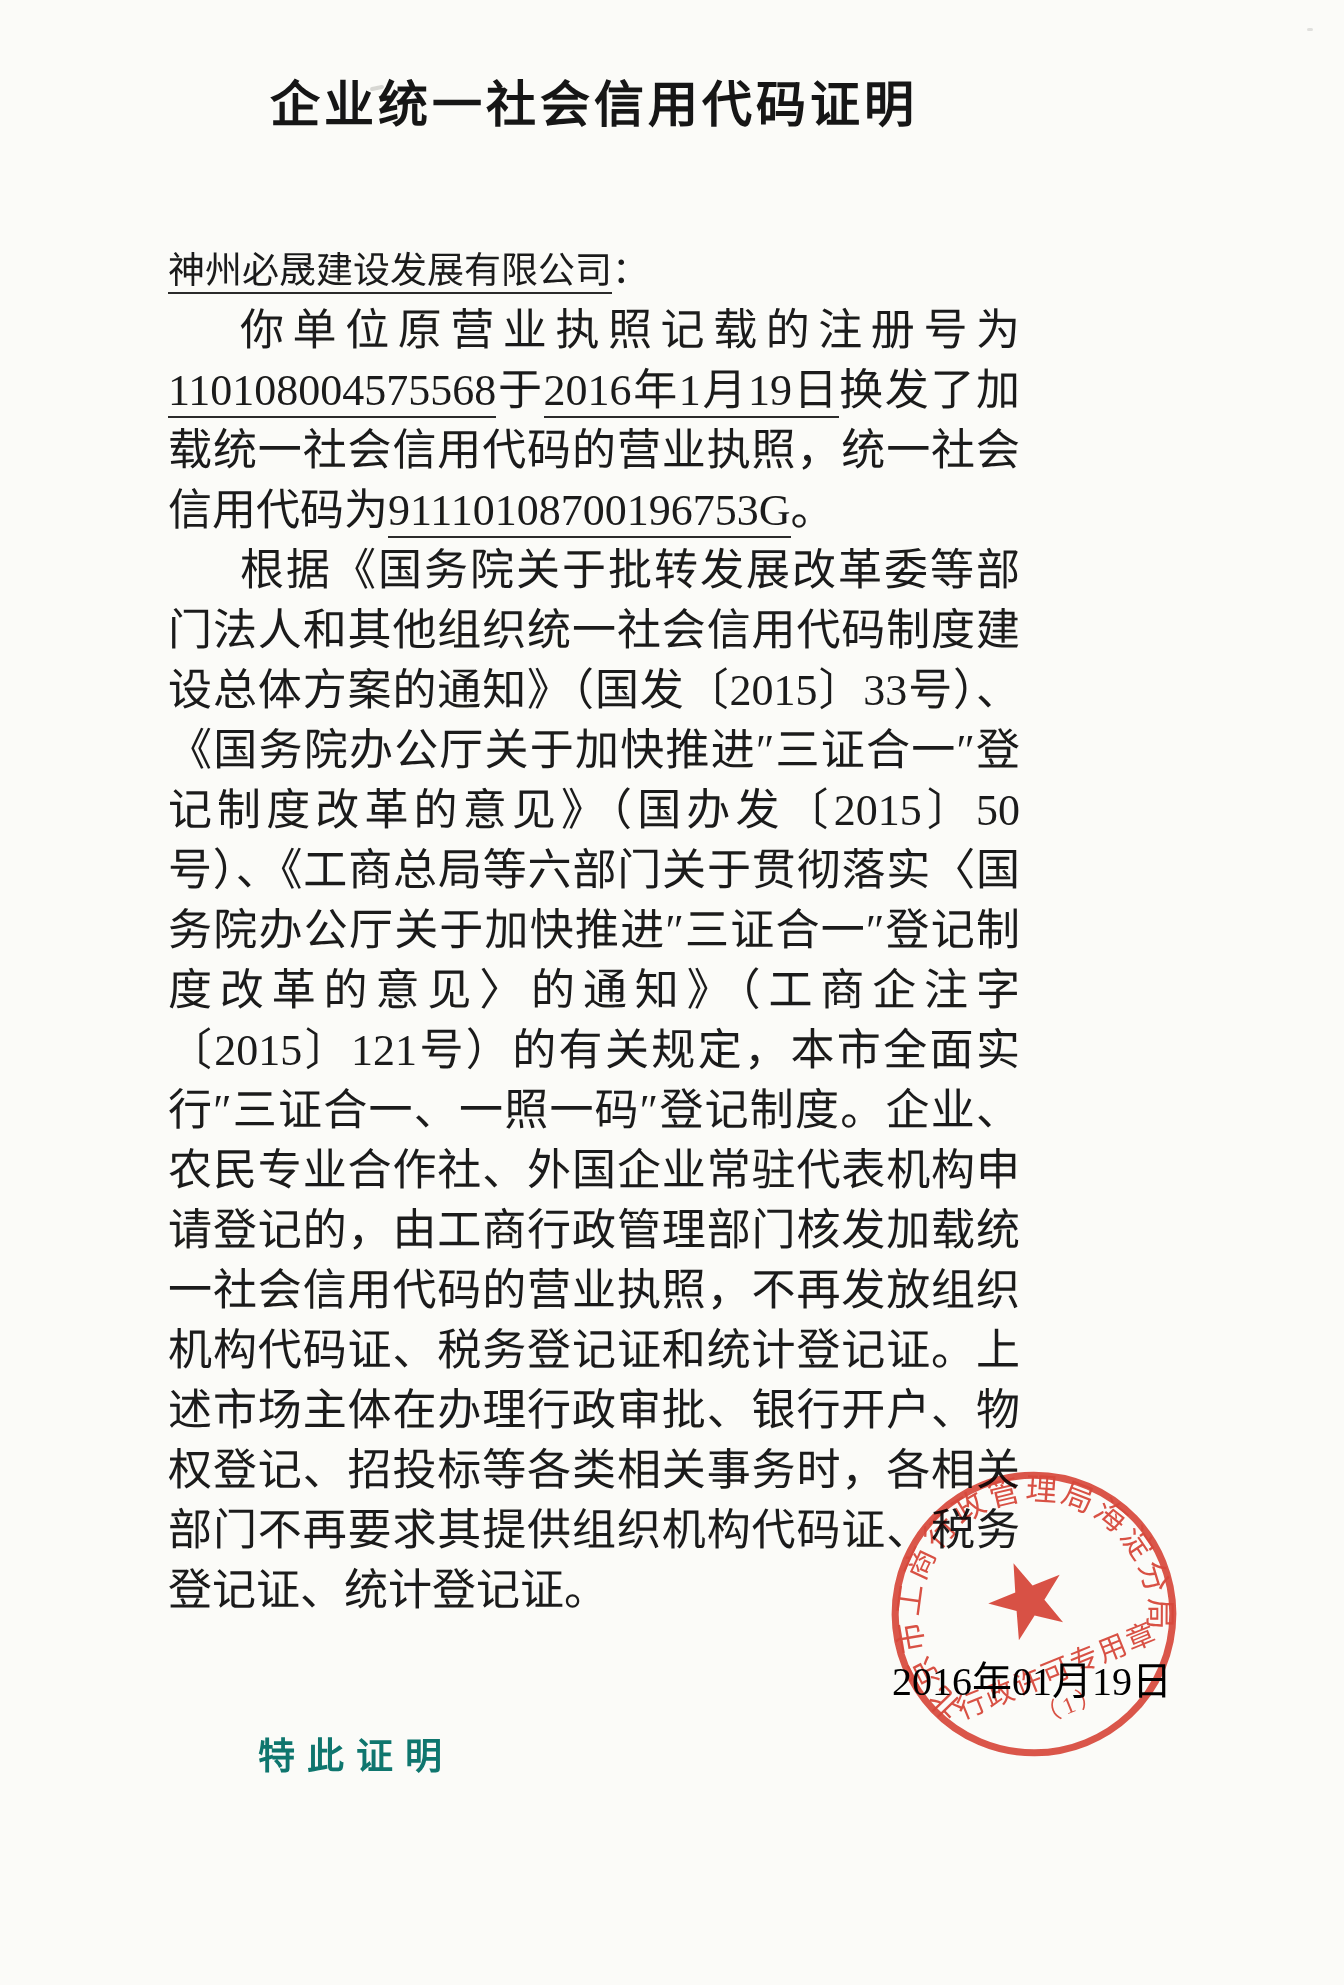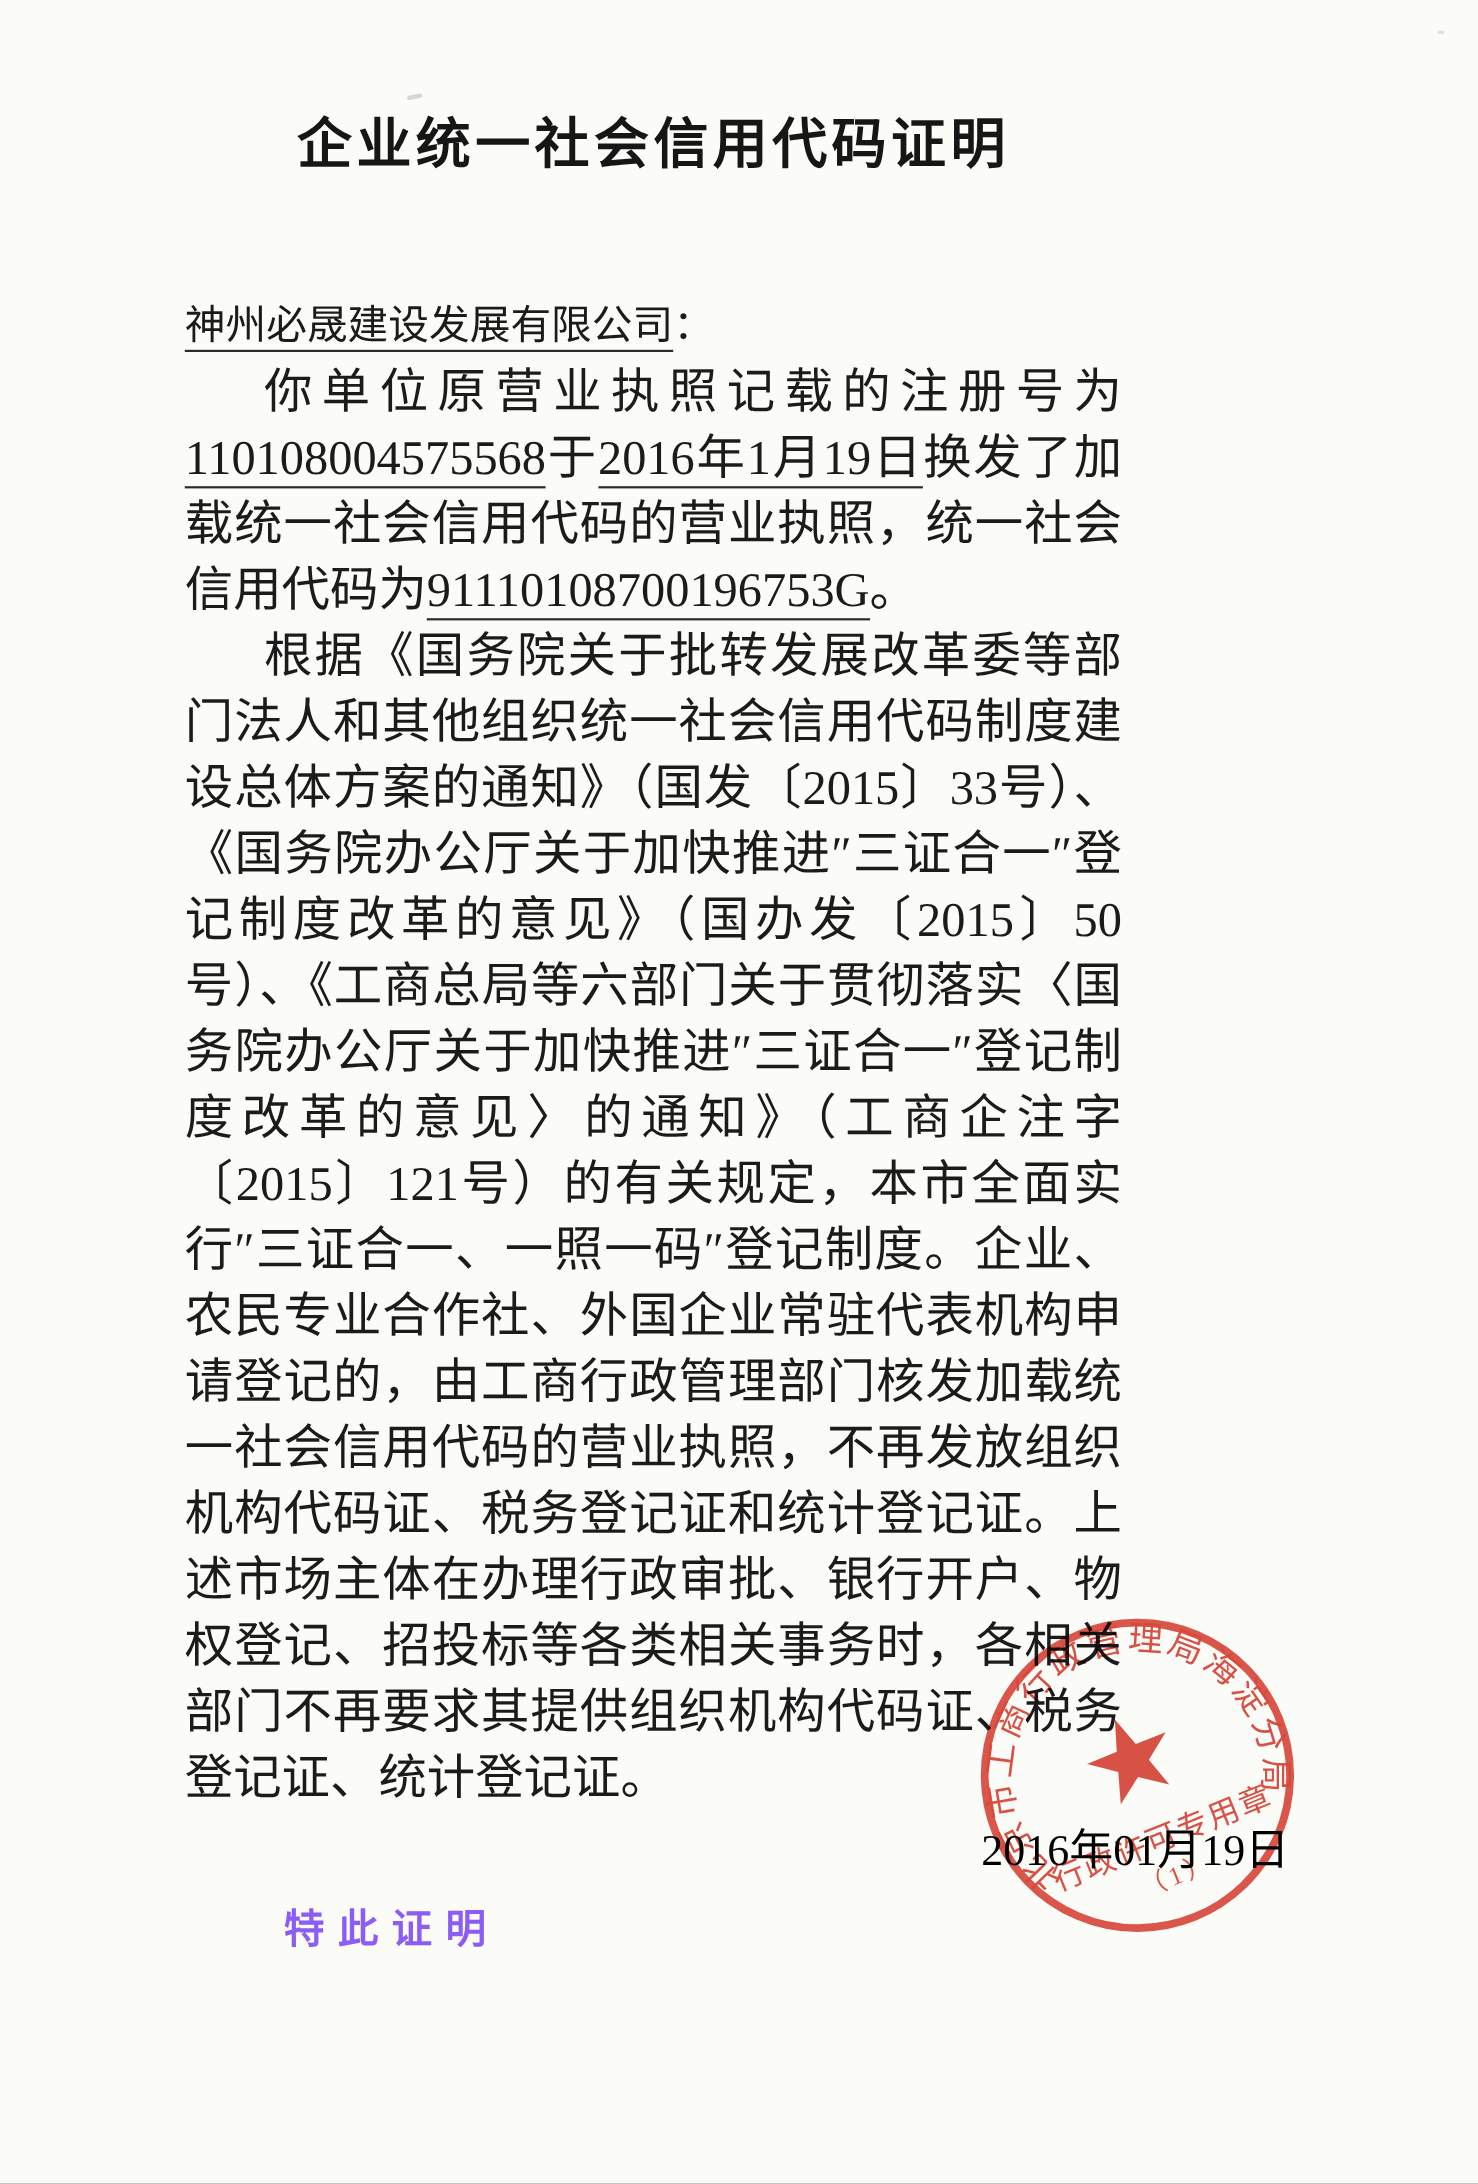--- a/index.html
+++ b/index.html
@@ -2,40 +2,40 @@
 <html lang="zh-CN"><head>
 <meta charset="utf-8">
 <style>
   html,body{margin:0;padding:0;background:#9a9a9a;}
   .page{
     position:relative;width:1344px;height:1985px;margin:0 auto;
     background:#fbfbf8;overflow:hidden;color:#1b1b1b;
     font-family:"Liberation Serif","DejaVu Serif",serif;
   }
   .title{
-    margin:0;padding-top:104px;margin-left:168px;width:852px;
+    margin:0;padding-top:78px;margin-left:168px;width:852px;
     text-align:center;font-size:50px;line-height:1.1;font-weight:bold;
     letter-spacing:4px;color:#161616;
     font-family:"Liberation Sans","DejaVu Sans",sans-serif;
   }
   .salutation{
     margin:108px 0 0 168px;width:852px;
     font-size:37px;line-height:60px;
   }
   .para{
     margin:0 0 0 168px;width:852px;
     font-size:44px;line-height:60px;
     text-align:justify;text-justify:inter-ideograph;
     text-indent:72px;
   }
   .u{border-bottom:2px solid #2b2b2b;padding-bottom:1px;}
   .closing{
-    margin:84px 0 0 258px;
+    margin:112px 0 0 258px;
     font-size:37px;line-height:48px;font-weight:bold;
-    letter-spacing:12px;color:#8b5cf6;
+    letter-spacing:12px;color:#0f766e;
   }
   .date{
     position:absolute;left:892px;top:1660px;
     font-size:40px;line-height:44px;color:#000000;letter-spacing:0px;
     white-space:nowrap;
   }
   .stamp{
     position:absolute;left:882px;top:1462px;width:304px;height:304px;
     transform:rotate(-22deg);
     mix-blend-mode:multiply;opacity:0.93;

